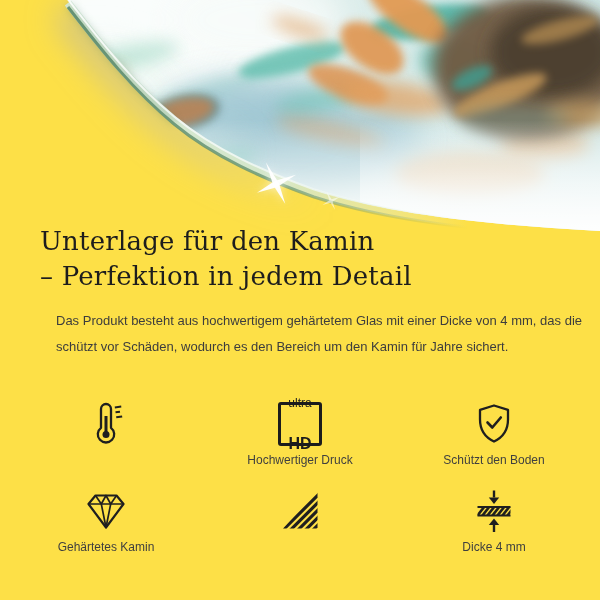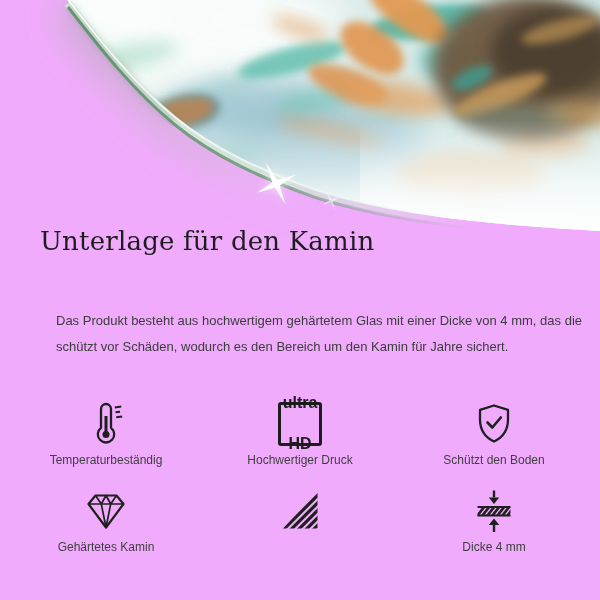--- a/index.html
+++ b/index.html
@@ -1,17 +1,17 @@
 <!DOCTYPE html>
 <html><head>
 <meta charset="utf-8">
 <style>
   html,body{margin:0;padding:0;background:#ffffff;}
   .page{
-    position:relative;width:600px;height:600px;background:#f0abfc;
+    position:relative;width:600px;height:600px;background:#fde047;
     overflow:hidden;font-family:"Liberation Sans",sans-serif;
   }
   .hero{position:absolute;top:0;left:0;display:block;}
   .heading{
     position:absolute;left:40px;top:224px;margin:0;
     font-family:"DejaVu Serif","Liberation Serif",serif;
     font-weight:400;font-size:26px;line-height:35px;color:#1d1d1d;letter-spacing:0.2px;
   }
   .desc{
     position:absolute;left:56px;top:308px;
@@ -23,21 +23,21 @@
     display:grid;grid-template-columns:repeat(3,1fr);row-gap:20px;
   }
   .cell{display:flex;flex-direction:column;align-items:center;}
   .icon-box{height:48px;display:flex;align-items:center;justify-content:center;}
   .label{margin-top:5px;font-size:12px;color:#3f3f3f;}
   .uhd{
     width:38px;height:38px;border:3px solid #1c1c1c;border-radius:3px;
     display:flex;flex-direction:column;align-items:center;justify-content:center;
     color:#1c1c1c;
   }
-  .uhd-top{font-size:16px;font-weight:bold;line-height:10px;letter-spacing:0;}
+  .uhd-top{font-size:12px;font-weight:normal;line-height:10px;letter-spacing:0;}
   .uhd-bottom{font-size:16px;font-weight:bold;line-height:15px;margin-top:28px;}
 </style>
 </head>
 <body>
 
 <div class="page">
 
   <svg class="hero" width="600" height="250" viewBox="0 0 600 250">
     <defs>
       <clipPath id="glassClip">
@@ -157,20 +157,21 @@
         <circle r="3" fill="#ffffff"></circle>
       </g>
       <g transform="translate(331,201) rotate(-25) scale(0.45)" opacity="0.55">
         <path d="M0,-24 L2.6,-3 L22,0 L2.6,3 L0,22 L-2.6,3 L-21,0 L-2.6,-3 Z" fill="#ffffff"></path>
       </g>
     </g>
   </svg>
 
   <h1 class="heading">
     <div>Unterlage für den Kamin</div>
+    <div>– Perfektion in jedem Detail</div>
   </h1>
 
   <div class="desc">
     <div>Das Produkt besteht aus hochwertigem gehärtetem Glas mit einer Dicke von 4 mm, das die</div>
     <div>schützt vor Schäden, wodurch es den Bereich um den Kamin für Jahre sichert.</div>
   </div>
 
   <div class="features">
 
     <div class="cell">
@@ -179,21 +180,20 @@
           <path d="M19,27.8 V9 a5,5 0 0 1 10,0 V27.8 a8.2,8.2 0 1 1 -10,0 Z" stroke="#1f1f1f" stroke-width="2.3" stroke-linejoin="round"></path>
           <line x1="24" y1="16" x2="24" y2="33" stroke="#1f1f1f" stroke-width="3"></line>
           <circle cx="24" cy="34.5" r="3.5" fill="#1f1f1f"></circle>
           <g stroke="#1f1f1f" stroke-width="2" transform="rotate(-8 36 12)">
             <line x1="33.5" y1="7" x2="40" y2="7"></line>
             <line x1="33.5" y1="12" x2="38" y2="12"></line>
             <line x1="33.5" y1="17" x2="39.5" y2="17"></line>
           </g>
         </svg>
       </div>
-      <div class="label">Temperaturbeständig</div>
     </div>
 
     <div class="cell">
       <div class="icon-box">
         <div class="uhd">
           <span class="uhd-top">ultra</span>
           <span class="uhd-bottom">HD</span>
         </div>
       </div>
       <div class="label">Hochwertiger Druck</div>

